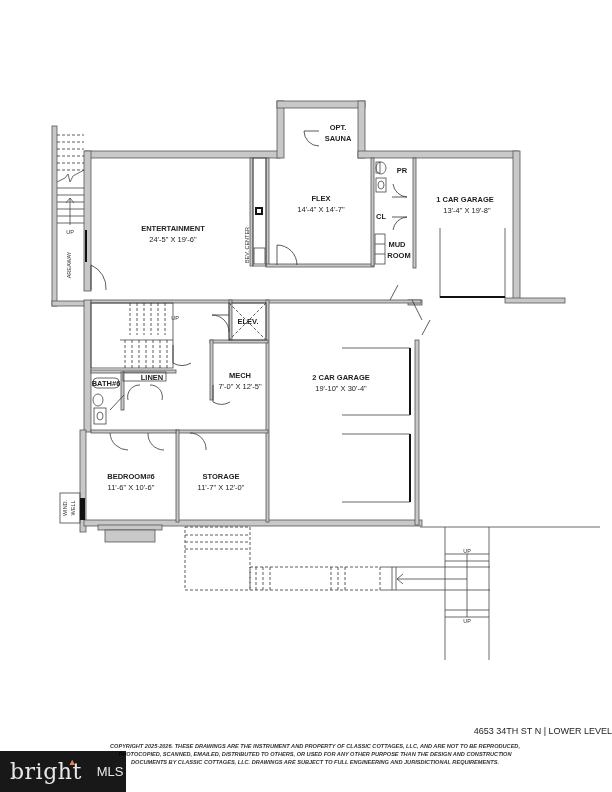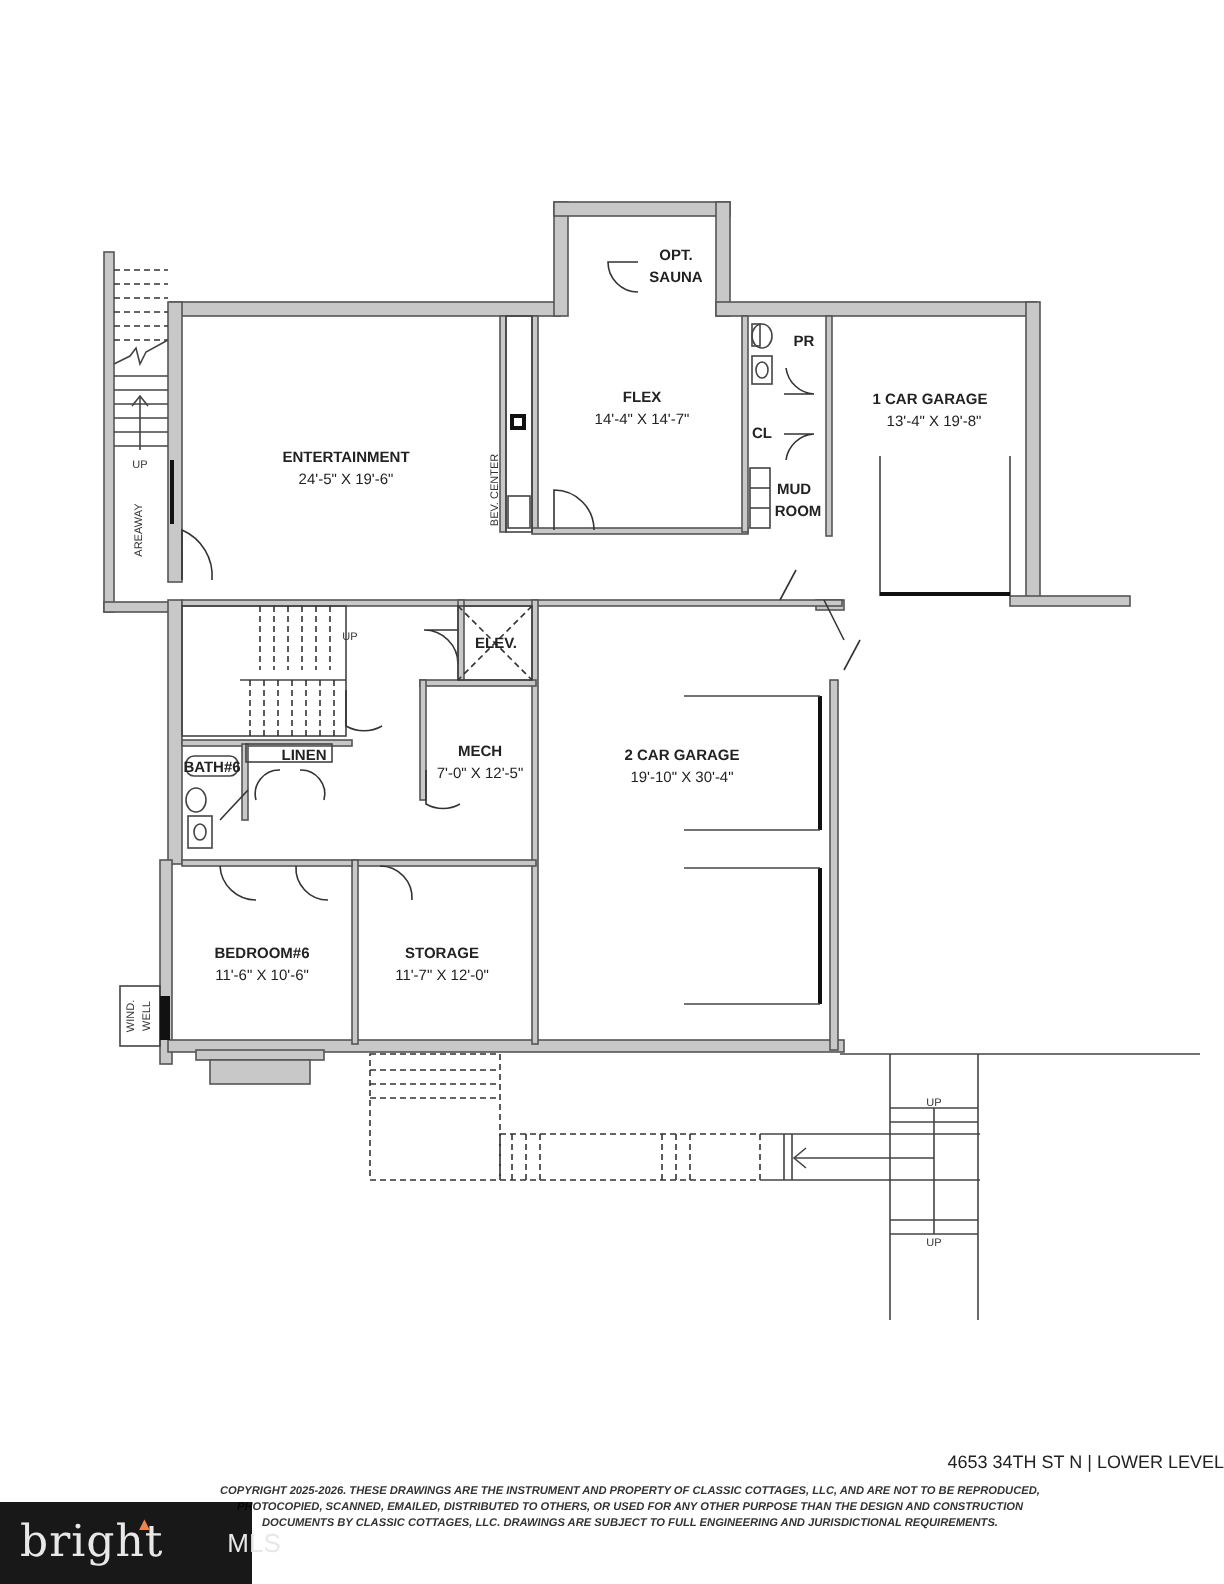--- a/index.html
+++ b/index.html
@@ -10,21 +10,21 @@
   .small { font-family:"Liberation Sans", sans-serif; font-size:5.5px; fill:#333; }
   .wall { fill:#c8c8c8; stroke:#555; stroke-width:0.8; }
   .thin { fill:none; stroke:#444; stroke-width:0.8; }
   .thick { fill:none; stroke:#111; stroke-width:2; }
   .dash { fill:none; stroke:#333; stroke-width:0.8; stroke-dasharray:3,2; }
   .door { fill:none; stroke:#333; stroke-width:0.8; }
   .title { position:absolute; left:0; width:612px; top:726px; text-align:right; font-size:9px; color:#222; }
   .copy { position:absolute; left:100px; width:430px; top:742px; text-align:center; font-size:5.6px; line-height:8px; font-style:italic; font-weight:bold; color:#333; }
   .logo { position:absolute; left:0; top:751px; width:126px; height:41px; background:#000000; opacity:0.9; display:flex; align-items:center; padding-left:10px; box-sizing:border-box; }
   .logo .brand { font-family:"DejaVu Serif", serif; font-size:22px; color:#e6e6e6; letter-spacing:0.5px; }
-  .logo .mls { font-family:"Liberation Sans", sans-serif; font-size:13px; color:#e6e6e6; margin-left:23px; }
+  .logo .mls { font-family:"Liberation Sans", sans-serif; font-size:13px; color:#e6e6e6; margin-left:6px; }
   .logo .flame { color:#e8793a; font-size:9px; position:relative; top:-10px; left:-14px; }
 </style>
 </head>
 <body>
 
 <svg id="plan" viewBox="0 0 612 792" xmlns="http://www.w3.org/2000/svg">
 
   <g>
 
     <rect class="wall" x="85" y="151" width="195" height="7"></rect>

